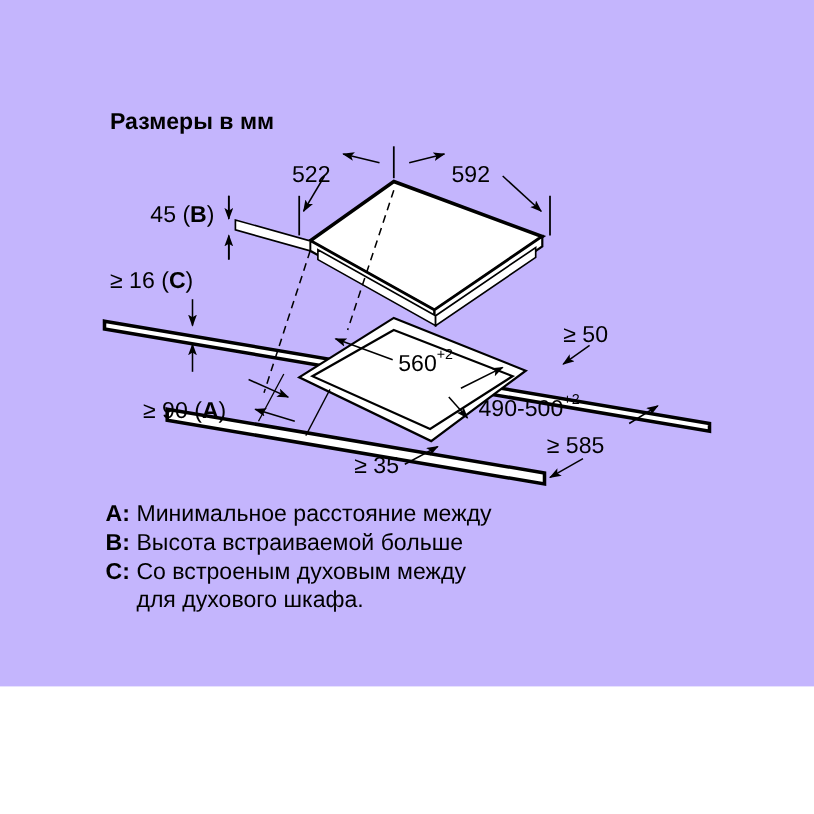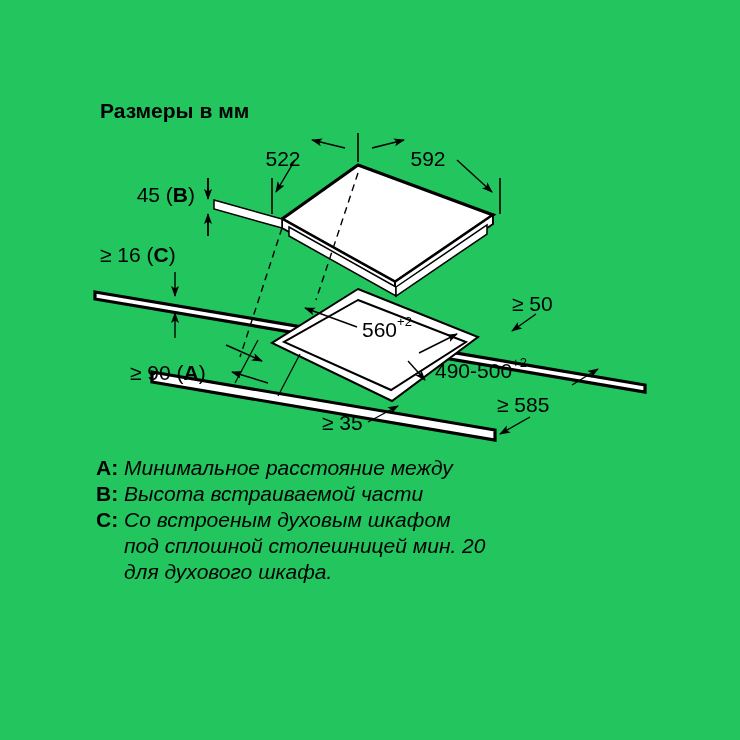--- a/index.html
+++ b/index.html
@@ -11,22 +11,22 @@
     width: 740px;
     height: 740px;
     font-family: "Liberation Sans", sans-serif;
     color: #000000;
     overflow: hidden;
     position: relative;
   }
   #page {
     position: relative;
     width: 740px;
-    height: 740px;
-    background: #22c55e;
+    height: 624px;
+    background: #c4b5fd;
   }
   svg#drawing {
     position: absolute;
     left: 0;
     top: 0;
     width: 740px;
     height: 740px;
     display: block;
   }
   .dim-text {
@@ -76,21 +76,20 @@
     align-items: flex-start;
     font-size: 21px;
     line-height: 26px;
   }
   .legend-key {
     font-weight: bold;
     white-space: pre;
   }
   .legend-body {
     flex: 1;
-    font-style: italic;
   }
   .legend-line {
     display: block;
     white-space: pre;
   }
 </style>
 </head>
 <body>
 
 <div id="page">
@@ -187,27 +186,26 @@
       <span class="legend-key">A</span>
       <span class="legend-key">:&nbsp;</span>
       <span class="legend-body">
         <span class="legend-line">Минимальное расстояние между</span>
       </span>
     </div>
     <div class="legend-row">
       <span class="legend-key">B</span>
       <span class="legend-key">:&nbsp;</span>
       <span class="legend-body">
-        <span class="legend-line">Высота встраиваемой части</span>
+        <span class="legend-line">Высота встраиваемой больше</span>
       </span>
     </div>
     <div class="legend-row">
       <span class="legend-key">C</span>
       <span class="legend-key">:&nbsp;</span>
       <span class="legend-body">
-        <span class="legend-line">Со встроеным духовым шкафом</span>
-        <span class="legend-line">под сплошной столешницей мин. 20</span>
+        <span class="legend-line">Со встроеным духовым между</span>
         <span class="legend-line">для духового шкафа.</span>
       </span>
     </div>
   </div>
 
 </div>
 
 </body></html>

